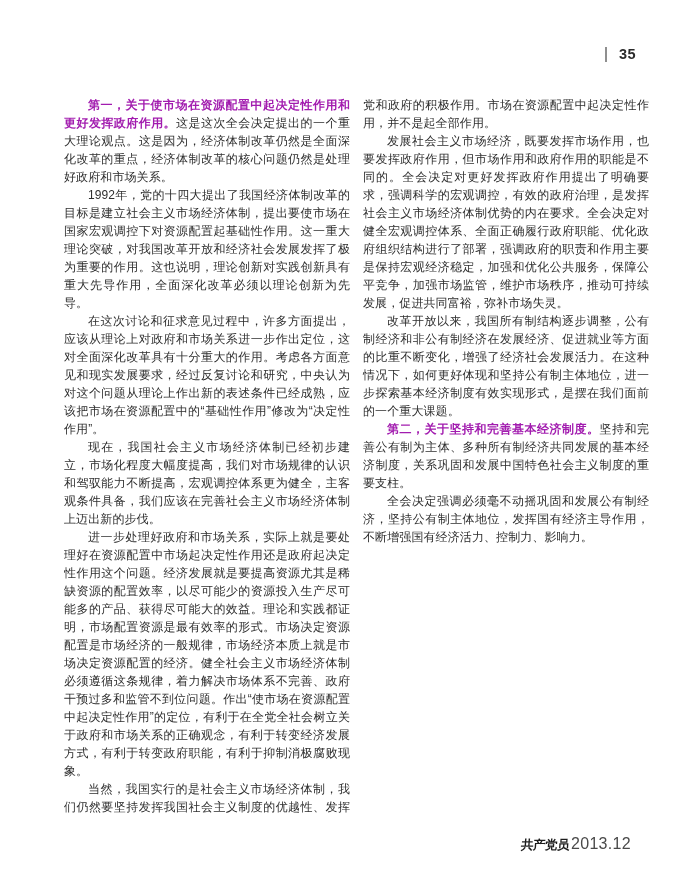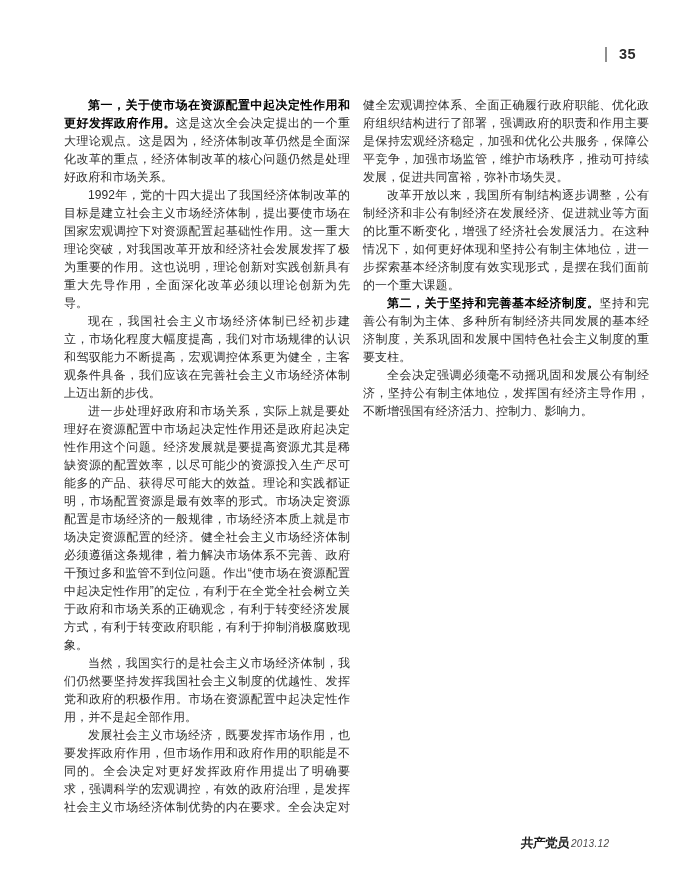--- a/index.html
+++ b/index.html
@@ -50,57 +50,57 @@
     letter-spacing: 0.1px;
   }
   .article p {
     margin: 0;
     text-indent: 2em;
     orphans: 1;
     widows: 1;
   }
   .article p strong {
     font-weight: 700;
-    color: #000000;
+    color: #a21caf;
   }
   
   .page-footer {
     position: absolute;
     top: 835px;
     left: 521px;
     display: flex;
     align-items: baseline;
     gap: 2px;
     white-space: nowrap;
   }
   .masthead {
     font-size: 12.5px;
     font-weight: 800;
     color: #1c1c1c;
     letter-spacing: -0.5px;
     transform: skewX(-4deg);
   }
   .issue {
-    font-size: 10px;
+    font-size: 16px;
     color: #4a4a4a;
     letter-spacing: 0.3px;
-    font-style: italic;
   }
 </style>
 </head>
 <body>
 
 <div class="page-header">
   <div class="page-rule"></div>
   <div class="page-number">35</div>
 </div>
 
 <div class="article">
   <p><strong>第一，关于使市场在资源配置中起决定性作用和更好发挥政府作用。</strong><span>这是这次全会决定提出的一个重大理论观点。这是因为，经济体制改革仍然是全面深化改革的重点，经济体制改革的核心问题仍然是处理好政府和市场关系。</span></p>
   <p><span>1992年，党的十四大提出了我国经济体制改革的目标是建立社会主义市场经济体制，提出要使市场在国家宏观调控下对资源配置起基础性作用。这一重大理论突破，对我国改革开放和经济社会发展发挥了极为重要的作用。这也说明，理论创新对实践创新具有重大先导作用，全面深化改革必须以理论创新为先导。</span></p>
+  <p><span>在这次讨论和征求意见过程中，许多方面提出，应该从理论上对政府和市场关系进一步作出定位，这对全面深化改革具有十分重大的作用。考虑各方面意见和现实发展要求，经过反复讨论和研究，中央认为对这个问题从理论上作出新的表述条件已经成熟，应该把市场在资源配置中的“基础性作用”修改为“决定性作用”。</span></p>
   <p><span>现在，我国社会主义市场经济体制已经初步建立，市场化程度大幅度提高，我们对市场规律的认识和驾驭能力不断提高，宏观调控体系更为健全，主客观条件具备，我们应该在完善社会主义市场经济体制上迈出新的步伐。</span></p>
   <p><span>进一步处理好政府和市场关系，实际上就是要处理好在资源配置中市场起决定性作用还是政府起决定性作用这个问题。经济发展就是要提高资源尤其是稀缺资源的配置效率，以尽可能少的资源投入生产尽可能多的产品、获得尽可能大的效益。理论和实践都证明，市场配置资源是最有效率的形式。市场决定资源配置是市场经济的一般规律，市场经济本质上就是市场决定资源配置的经济。健全社会主义市场经济体制必须遵循这条规律，着力解决市场体系不完善、政府干预过多和监管不到位问题。作出“使市场在资源配置中起决定性作用”的定位，有利于在全党全社会树立关于政府和市场关系的正确观念，有利于转变经济发展方式，有利于转变政府职能，有利于抑制消极腐败现象。</span></p>
   <p><span>当然，我国实行的是社会主义市场经济体制，我们仍然要坚持发挥我国社会主义制度的优越性、发挥党和政府的积极作用。市场在资源配置中起决定性作用，并不是起全部作用。</span></p>
   <p><span>发展社会主义市场经济，既要发挥市场作用，也要发挥政府作用，但市场作用和政府作用的职能是不同的。全会决定对更好发挥政府作用提出了明确要求，强调科学的宏观调控，有效的政府治理，是发挥社会主义市场经济体制优势的内在要求。全会决定对健全宏观调控体系、全面正确履行政府职能、优化政府组织结构进行了部署，强调政府的职责和作用主要是保持宏观经济稳定，加强和优化公共服务，保障公平竞争，加强市场监管，维护市场秩序，推动可持续发展，促进共同富裕，弥补市场失灵。</span></p>
   <p><span>改革开放以来，我国所有制结构逐步调整，公有制经济和非公有制经济在发展经济、促进就业等方面的比重不断变化，增强了经济社会发展活力。在这种情况下，如何更好体现和坚持公有制主体地位，进一步探索基本经济制度有效实现形式，是摆在我们面前的一个重大课题。</span></p>
   <p><strong>第二，关于坚持和完善基本经济制度。</strong><span>坚持和完善公有制为主体、多种所有制经济共同发展的基本经济制度，关系巩固和发展中国特色社会主义制度的重要支柱。</span></p>
   <p><span>全会决定强调必须毫不动摇巩固和发展公有制经济，坚持公有制主体地位，发挥国有经济主导作用，不断增强国有经济活力、控制力、影响力。</span></p>
 
 </div>
 

